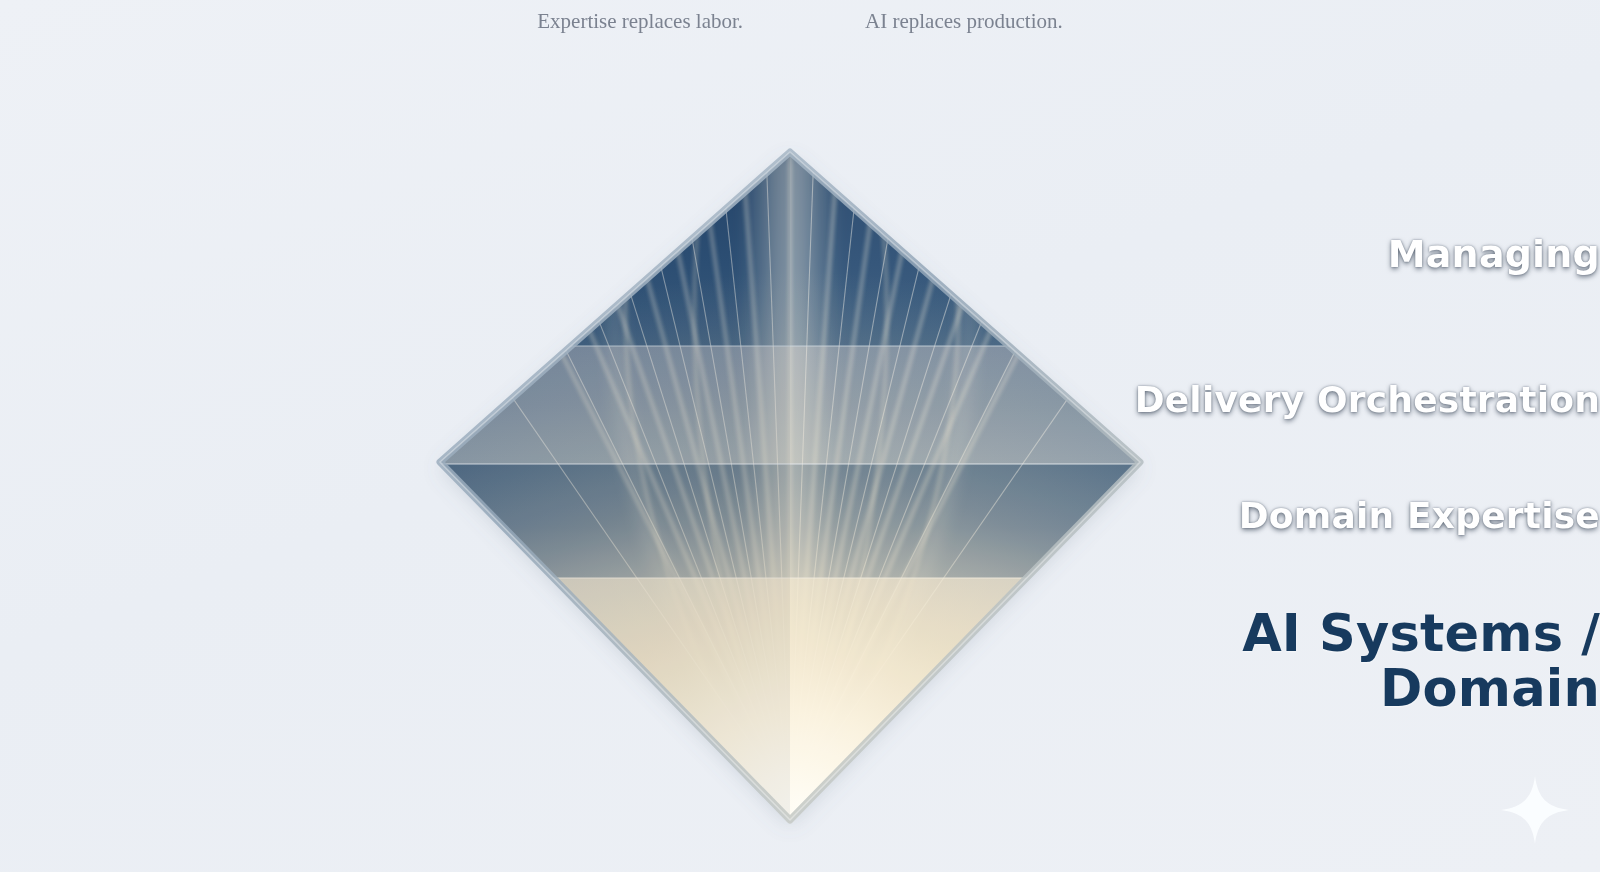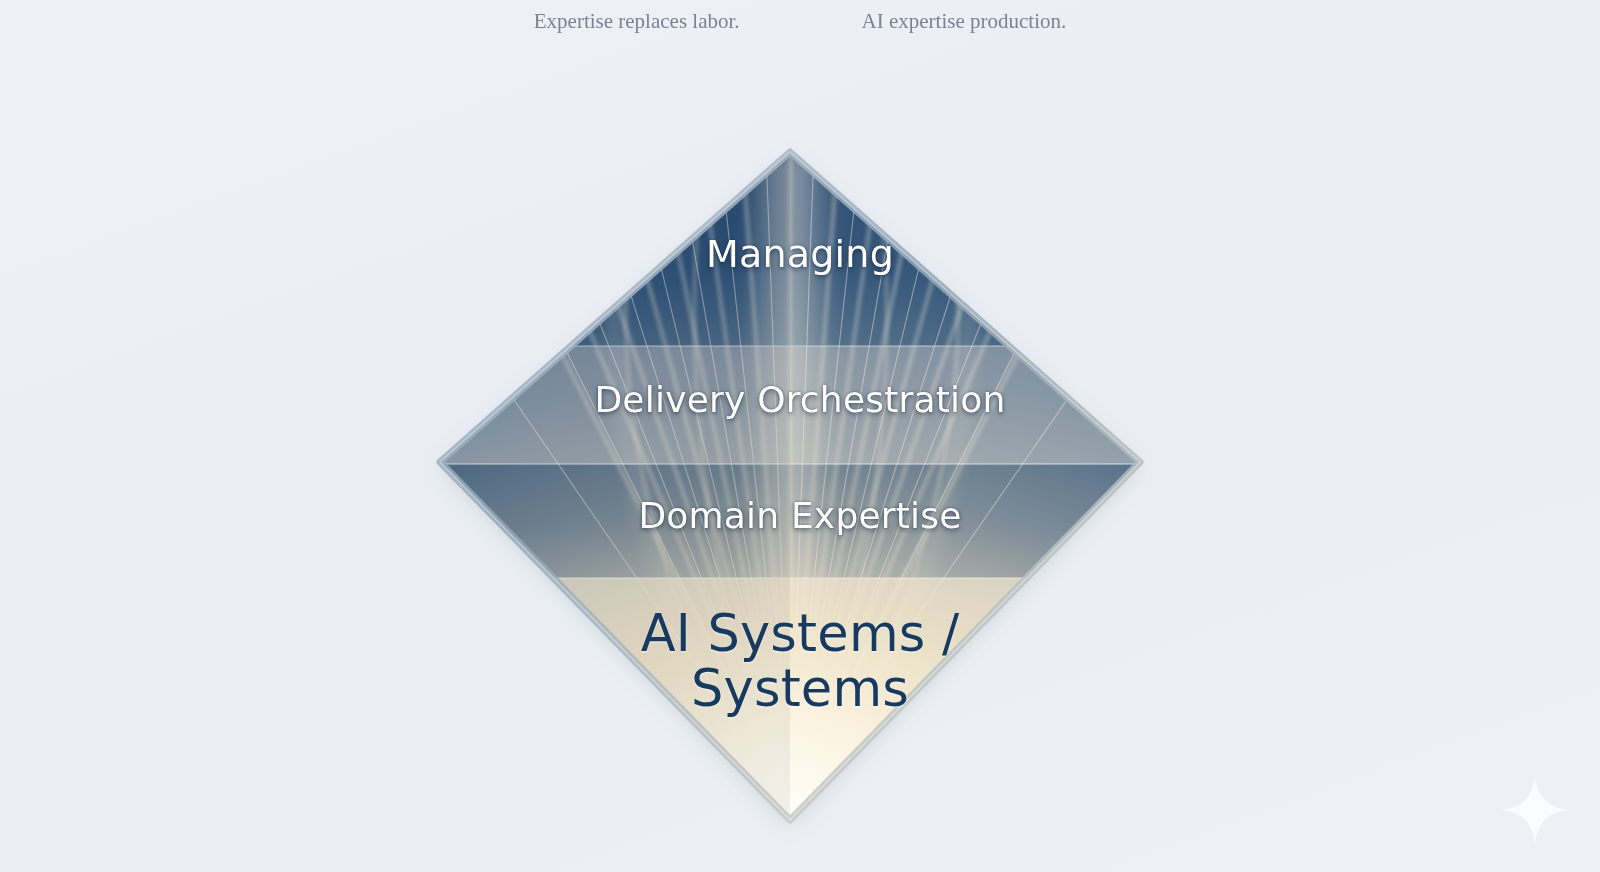--- a/index.html
+++ b/index.html
@@ -70,24 +70,24 @@
     height: 872px;
     z-index: 10;
   }
   #diamond-svg {
     display: block;
   }
   
   .band-label {
     position: absolute;
     width: 1600px;
-    text-align: center;
+    text-align: right;
     z-index: 30;
     font-family: "DejaVu Sans", "Liberation Sans", sans-serif;
-    font-weight: normal;
+    font-weight: bold;
     line-height: 1.08;
     pointer-events: none;
     letter-spacing: 0.2px;
   }
   .band-label.light {
     color: #ffffff;
     text-shadow: 0 2px 5px rgba(12, 28, 48, 0.55), 0 0 2px rgba(12,28,48,0.4);
   }
   .band-label.dark {
     color: #173a5e;
@@ -109,21 +109,21 @@
   }
 </style>
 </head>
 <body>
 
 <div id="stage">
 
   <div id="header">
     <div id="tagline-row">
       <span>Expertise replaces labor.</span>
-      <span>AI expertise production.</span>
+      <span>AI replaces production.</span>
     </div>
   </div>
 
   <div id="diamond-wrap">
     <svg id="diamond-svg" width="1600" height="872" viewBox="0 0 1600 872" xmlns="http://www.w3.org/2000/svg">
       <defs>
 
         <clipPath id="clipDiamond">
           <polygon points="790,152 1140,462 790,820 440,462"></polygon>
         </clipPath>
@@ -267,20 +267,20 @@
   <div id="label-deliv" class="band-label light">
     <div>Delivery Orchestration</div>
   </div>
 
   <div id="label-domain" class="band-label light">
     <div>Domain Expertise</div>
   </div>
 
   <div id="label-ai" class="band-label dark">
     <div>AI Systems /</div>
-    <div>Systems</div>
+    <div>Domain</div>
   </div>
 
   <svg id="sparkle" viewBox="0 0 76 76" xmlns="http://www.w3.org/2000/svg">
     <path d="M38 4 C 41 26, 50 35, 72 38 C 50 41, 41 50, 38 72 C 35 50, 26 41, 4 38 C 26 35, 35 26, 38 4 Z" fill="#fbfdff" opacity="0.95"></path>
   </svg>
 
 </div>
 
 </body></html>

